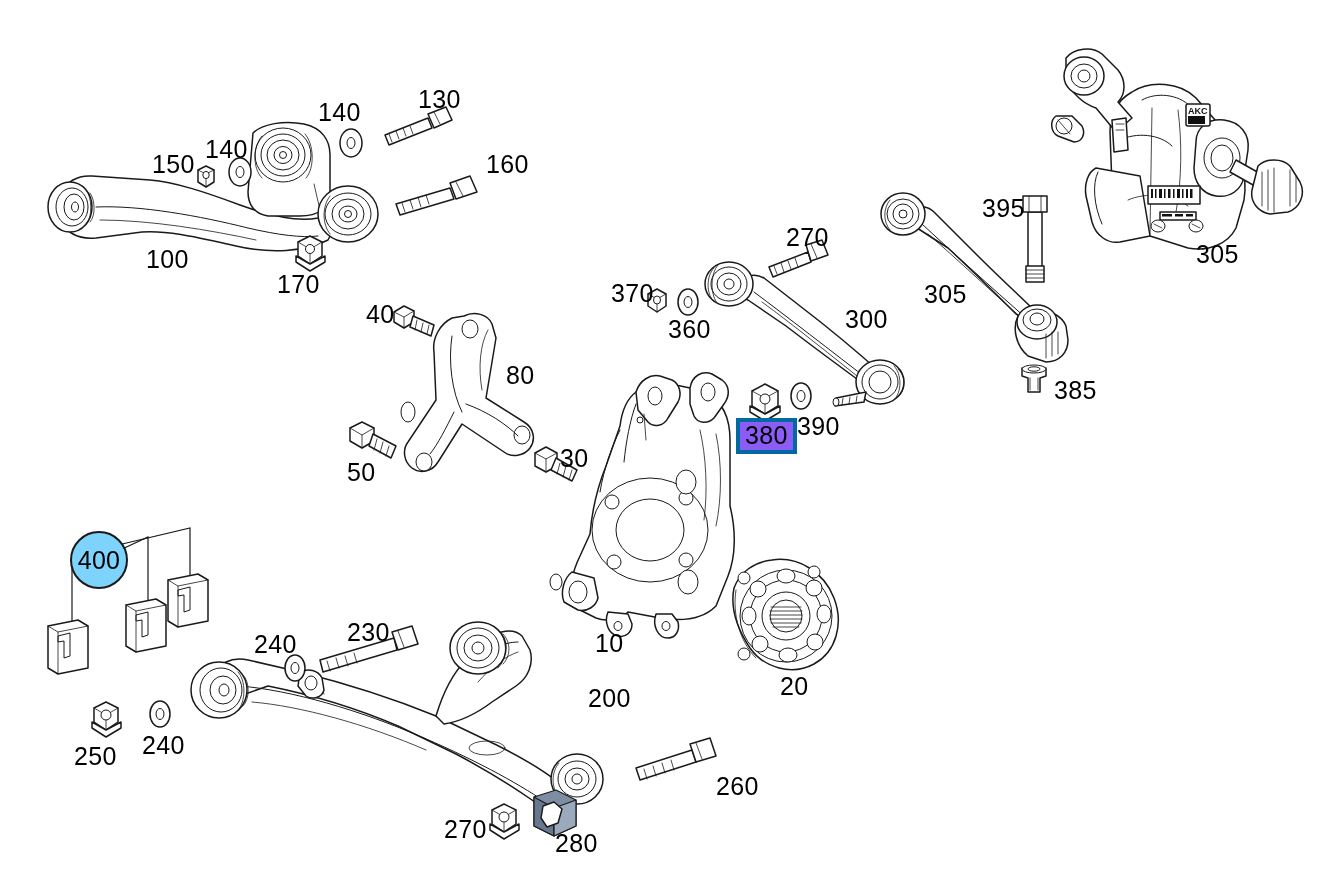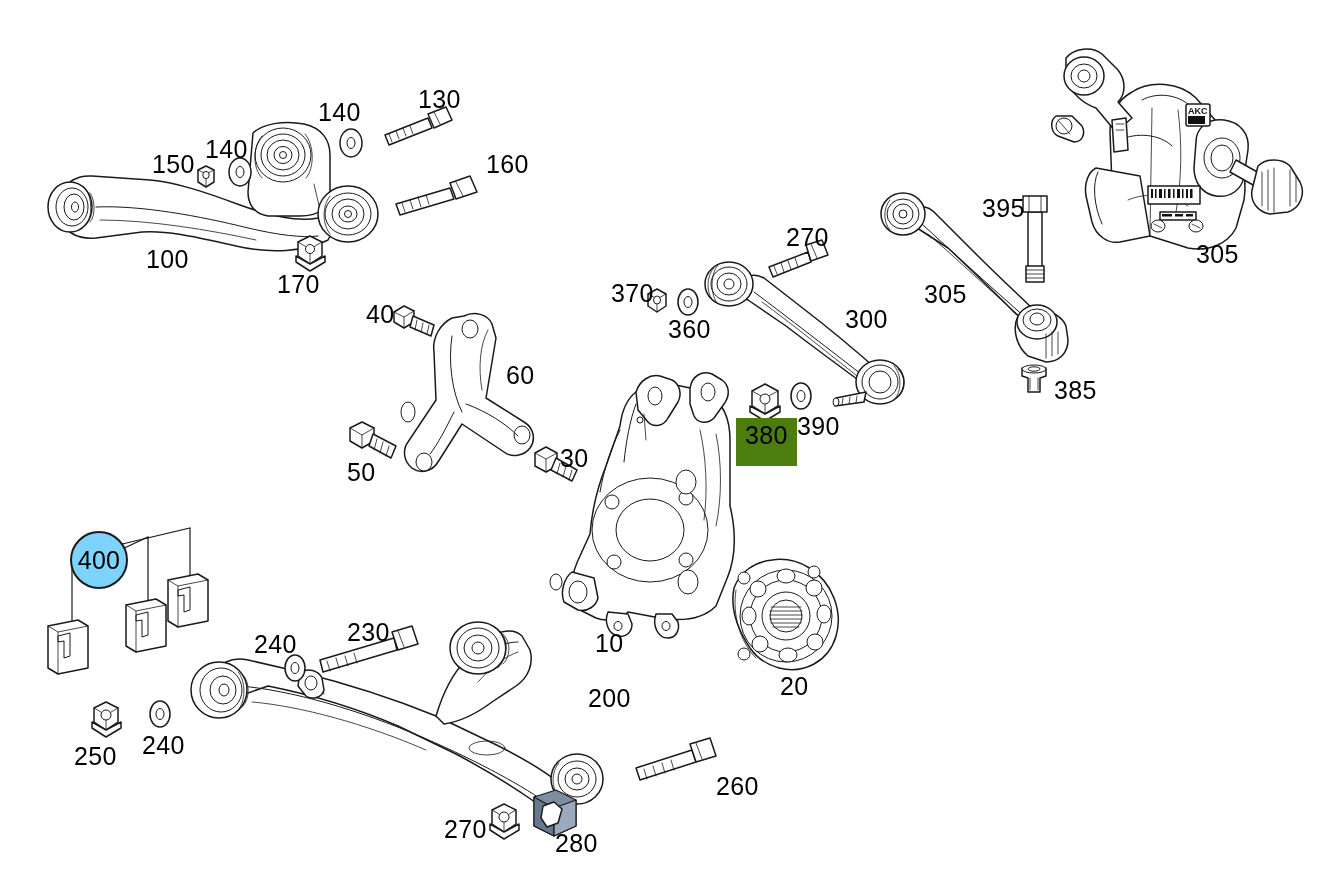--- a/index.html
+++ b/index.html
@@ -17,23 +17,23 @@
     position:absolute;
     font-family:"Liberation Sans", sans-serif;
     font-size:25px;
     line-height:1;
     font-weight:400;
     color:#000;
     white-space:nowrap;
     letter-spacing:.3px;
   }
   .callout.highlight{
-    border:4px solid #4d7c0f;
-    background:#4d7c0f;
-    padding:1px 5px 14px 5px;
+    border:4px solid #0369a1;
+    background:#8b5cf6;
+    padding:1px 5px 2px 5px;
     box-sizing:border-box;
     line-height:1;
   }
   .callout.circled{
     border:2px solid #1a1a1a;
     border-radius:50%;
     width:58px;height:58px;
     display:flex;align-items:center;justify-content:center;
     background:#7dd3fc;
     box-sizing:border-box;
@@ -517,21 +517,21 @@
 
   <div id="callout-layer">
       <div class="callout" style="left: 152px; top: 152px;">150</div>
       <div class="callout" style="left: 205px; top: 137px;">140</div>
       <div class="callout" style="left: 318px; top: 100px;">140</div>
       <div class="callout" style="left: 418px; top: 87px;">130</div>
       <div class="callout" style="left: 486px; top: 152px;">160</div>
       <div class="callout" style="left: 146px; top: 247px;">100</div>
       <div class="callout" style="left: 277px; top: 272px;">170</div>
       <div class="callout" style="left: 366px; top: 302px;">40</div>
-      <div class="callout" style="left: 506px; top: 363px;">60</div>
+      <div class="callout" style="left: 506px; top: 363px;">80</div>
       <div class="callout" style="left: 347px; top: 460px;">50</div>
       <div class="callout" style="left: 560px; top: 446px;">30</div>
       <div class="callout" style="left: 574px; top: 631px; margin-left: 21px;">10</div>
       <div class="callout" style="left: 780px; top: 674px;">20</div>
       <div class="callout" style="left: 611px; top: 281px;">370</div>
       <div class="callout" style="left: 668px; top: 317px;">360</div>
       <div class="callout" style="left: 786px; top: 225px;">270</div>
       <div class="callout" style="left: 845px; top: 307px;">300</div>
       <div class="callout highlight" style="left: 736px; top: 418px;">380</div>
       <div class="callout" style="left: 797px; top: 414px;">390</div>

